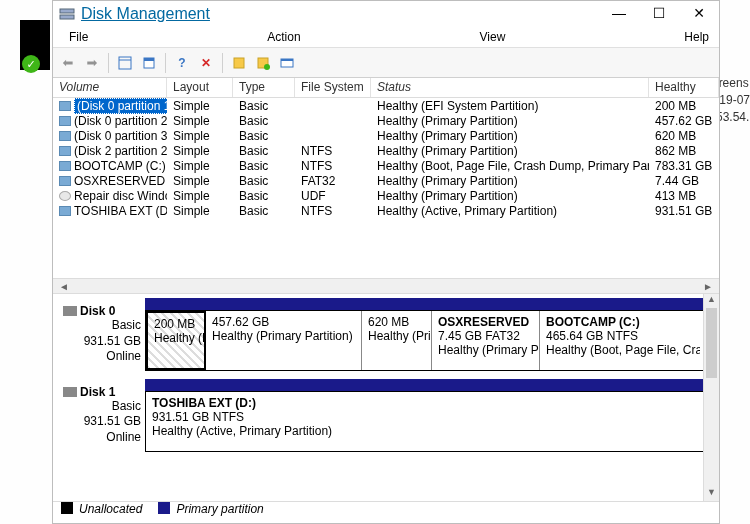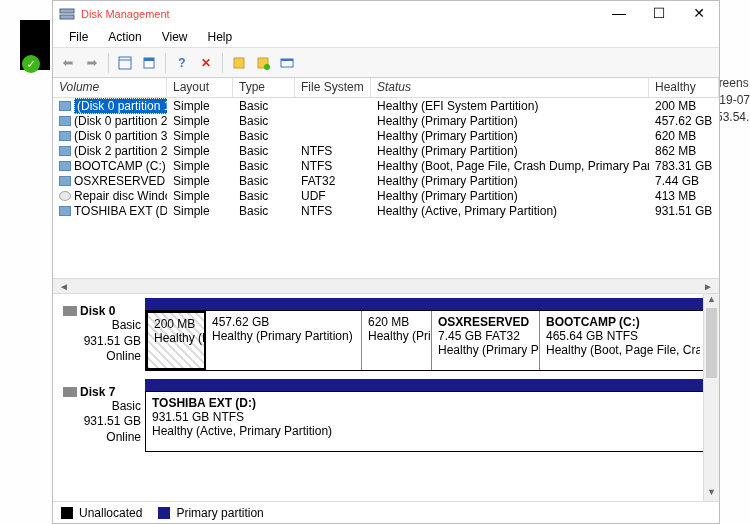--- a/index.html
+++ b/index.html
@@ -5,24 +5,24 @@
 * { box-sizing: border-box; margin: 0; padding: 0; font-family: "Segoe UI", Tahoma, sans-serif; font-size: 12px; }
 body { background: #f0f0f0; width: 750px; height: 524px; position: relative; overflow: hidden; }
 .desktop-bg { position: absolute; top: 0; left: 0; width: 750px; height: 524px; background: #fefefe; }
 .bg-frag-left { position: absolute; left: 20px; top: 20px; width: 30px; height: 50px; background: #000; }
 .bg-check { position: absolute; left: 22px; top: 55px; width: 18px; height: 18px; background: #3fb618; border-radius: 50%; color: #fff; text-align: center; line-height: 18px; font-size: 11px; }
 .bg-frag-right { position: absolute; right: 0; top: 75px; font-size: 11px; color: #333; line-height: 1.4; }
 
 .window { position: absolute; left: 52px; top: 0; width: 668px; height: 524px; background: #fff; border: 1px solid #bdbdbd; display: flex; flex-direction: column; }
 .titlebar { height: 25px; display: flex; align-items: center; padding-left: 6px; background: #fff; }
 .titlebar .app-icon { width: 16px; height: 16px; margin-right: 6px; }
-.titlebar .title { flex: 1; font-size: 11px; color: #ef4444; }
+.titlebar .title { flex: 1; font-size: 16px; color: #0369a1; text-decoration: underline; }
 .titlebar .wbtn { width: 40px; height: 25px; text-align: center; line-height: 25px; font-size: 14px; color: #000; }
 
-.menubar { height: 22px; display: flex; align-items: center; padding-left: 6px; border-bottom: 1px solid #e0e0e0; }
+.menubar { height: 22px; display: flex; align-items: center; padding-left: 6px; border-bottom: 1px solid #e0e0e0; justify-content: space-between; }
 .menubar span { padding: 2px 10px; font-size: 12px; color: #000; }
 
 .toolbar { height: 30px; display: flex; align-items: center; gap: 2px; padding: 2px 4px; border-bottom: 1px solid #d0d0d0; background: #f7f7f7; }
 .tbtn { width: 22px; height: 22px; display: flex; align-items: center; justify-content: center; border: 1px solid transparent; font-size: 13px; }
 .tsep { width: 1px; height: 20px; background: #d0d0d0; margin: 0 3px; }
 .tbtn.disabled { opacity: 0.4; }
 
 .list-area { flex: 0 0 200px; overflow: hidden; }
 .list-header { display: flex; height: 20px; background: #fff; border-bottom: 1px solid #dcdcdc; }
 .list-header .col { border-right: 1px solid #e2e2e2; padding: 2px 6px; font-size: 12px; color: #333; }
@@ -61,21 +61,21 @@
 .part:last-child { border-right: none; }
 .part .p-title { font-weight: bold; font-size: 12px; white-space: nowrap; }
 .part .p-line { font-size: 12px; white-space: nowrap; }
 .part.hatched { background-image: repeating-linear-gradient(45deg, #ddd 0, #ddd 2px, #fff 2px, #fff 6px); border: 2px solid #000; }
 .vscroll-g { position: absolute; right: 0; top: 0; bottom: 0; width: 16px; background: #f0f0f0; border-left: 1px solid #dcdcdc; }
 .vscroll-g .thumb { position: absolute; top: 14px; left: 2px; right: 2px; height: 70px; background: #cdcdcd; }
 .vscroll-g .arrow { position: absolute; left: 0; right: 0; height: 14px; text-align: center; font-size: 9px; color: #666; }
 .vscroll-g .arrow.up { top: 0; }
 .vscroll-g .arrow.down { bottom: 0; }
 
-.legend { height: 22px; border-top: 1px solid #dcdcdc; display: flex; align-items: center; padding-left: 8px; gap: 6px; background: #fff; }
+.legend { height: 22px; border-top: 1px solid #dcdcdc; display: flex; align-items: flex-start; padding-left: 8px; gap: 6px; background: #fff; font-style: italic; }
 .legend .sw { width: 12px; height: 12px; }
 .legend .sw.unalloc { background: #000; }
 .legend .sw.primary { background: #1a1a8a; }
 .legend span { font-size: 12px; color: #000; margin-right: 10px; }
 </style>
 </head>
 <body>
 
 <div class="desktop-bg">
   <div class="bg-frag-left"></div>
@@ -287,21 +287,21 @@
             <div class="part" style="width: 160px;">
               <div class="p-title">BOOTCAMP  (C:)</div>
               <div class="p-line">465.64 GB NTFS</div>
               <div class="p-line">Healthy (Boot, Page File, Crash</div>
             </div>
           </div>
         </div>
       </div>
       <div class="disk-row">
         <div class="disk-label">
-          <div class="disk-name">Disk 7</div>
+          <div class="disk-name">Disk 1</div>
           <div class="disk-meta">Basic</div>
           <div class="disk-meta">931.51 GB</div>
           <div class="disk-meta">Online</div>
         </div>
         <div class="disk-parts">
           <div class="disk-stripe"></div>
           <div class="part-container">
             <div class="part" style="width: 554px;">
               <div class="p-title">TOSHIBA EXT  (D:)</div>
               <div class="p-line">931.51 GB NTFS</div>

